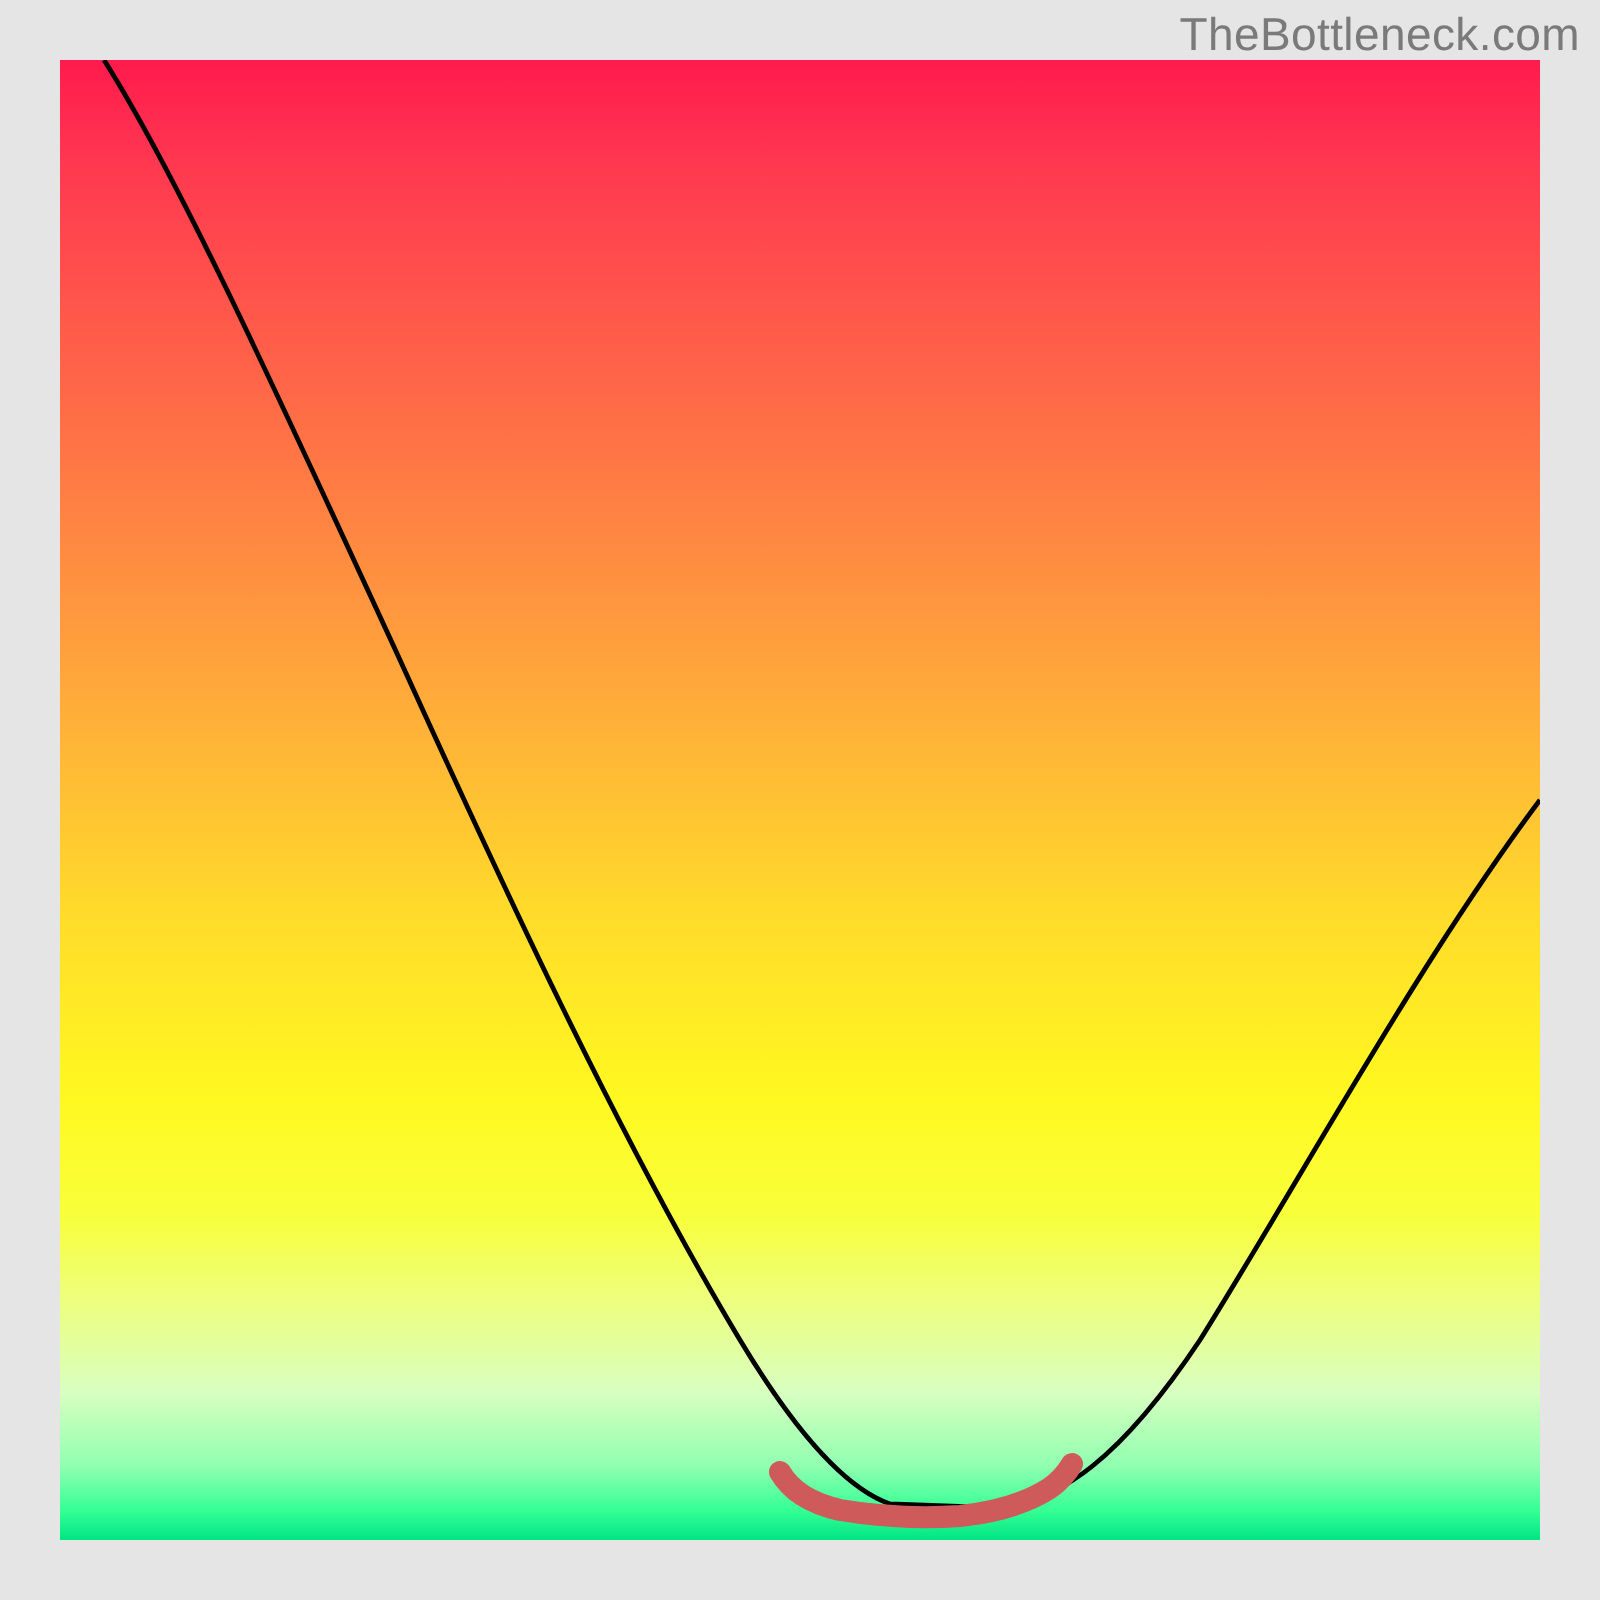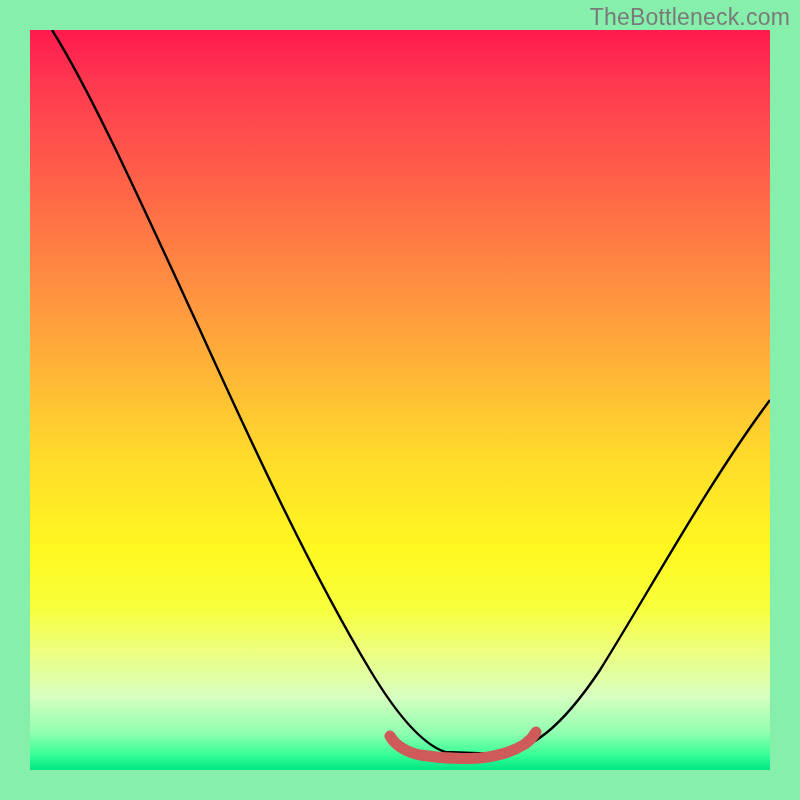--- a/index.html
+++ b/index.html
@@ -8,21 +8,21 @@
     width: 800px;
     height: 800px;
     background: #000;
     overflow: hidden;
     font-family: Arial, Helvetica, sans-serif;
   }
   .container {
     position: relative;
     width: 800px;
     height: 800px;
-    background: #86efac;
+    background: #e5e5e5;
   }
   .plot-area {
     position: absolute;
     left: 30px;
     top: 30px;
     width: 740px;
     height: 740px;
   }
   .gradient {
     position: absolute;

